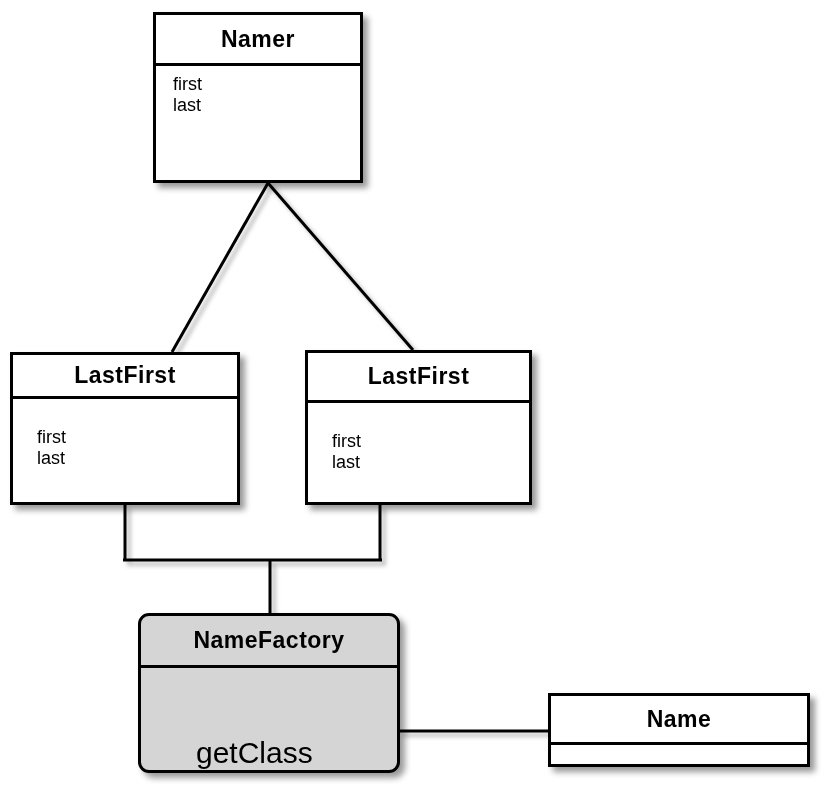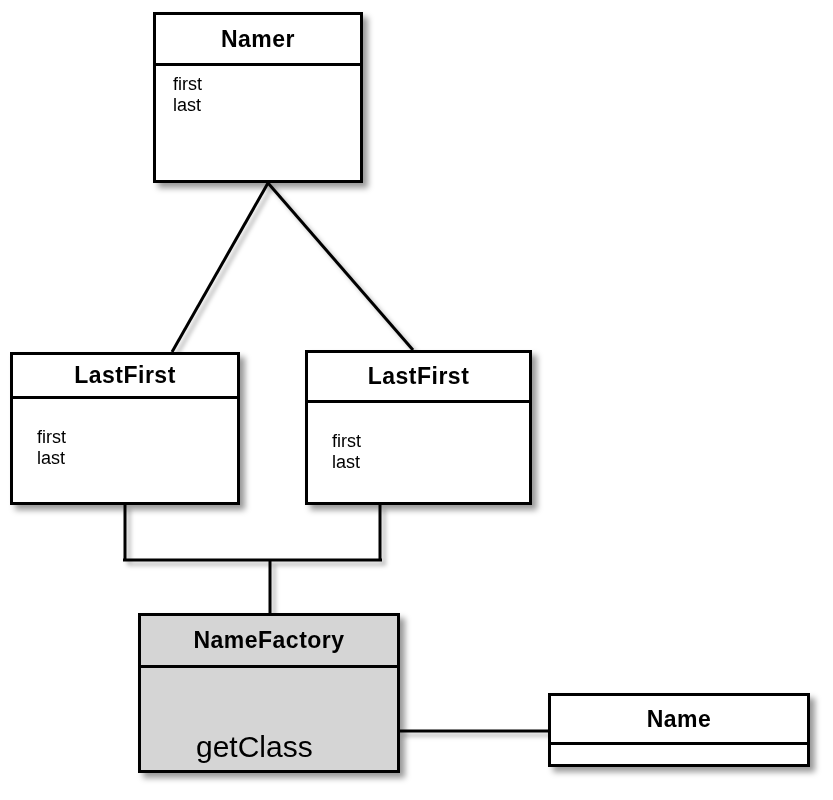--- a/index.html
+++ b/index.html
@@ -33,20 +33,21 @@
     position: absolute;
     box-sizing: border-box;
     border: 3px solid #000000;
     background: #ffffff;
     box-shadow: 5px 5px 6px rgba(0,0,0,0.40);
     display: flex;
     flex-direction: column;
   }
   .cls.gray {
     background: #d5d5d5;
+    border-radius: 11px;
   }
   .cls-title {
     box-sizing: border-box;
     border-bottom: 3px solid #000000;
     display: flex;
     align-items: center;
     justify-content: center;
     font-weight: bold;
     font-size: 23px;
     letter-spacing: 0.5px;
@@ -59,21 +60,20 @@
     line-height: 1.15;
     padding-left: 17px;
   }
   .body-namer      { padding-top: 8px; }
   .body-sub        { padding-top: 28px; padding-left: 24px; }
   .body-factory {
     display: flex;
     flex-direction: column;
     justify-content: flex-end;
     padding-left: 55px;
-    padding-bottom: 6px;
     font-size: 30px;
   }
   #box-namer      { left: 153px; top: 12px;  width: 210px; height: 171px; }
   #box-namer      .cls-title { height: 51px; }
   #box-lastfirst  { left: 10px;  top: 352px; width: 230px; height: 153px; }
   #box-lastfirst  .cls-title { height: 44px; }
   #box-firstfirst { left: 305px; top: 350px; width: 227px; height: 155px; }
   #box-firstfirst .cls-title { height: 50px; }
   #box-namefactory { left: 138px; top: 613px; width: 262px; height: 160px; }
   #box-namefactory .cls-title { height: 52px; }

